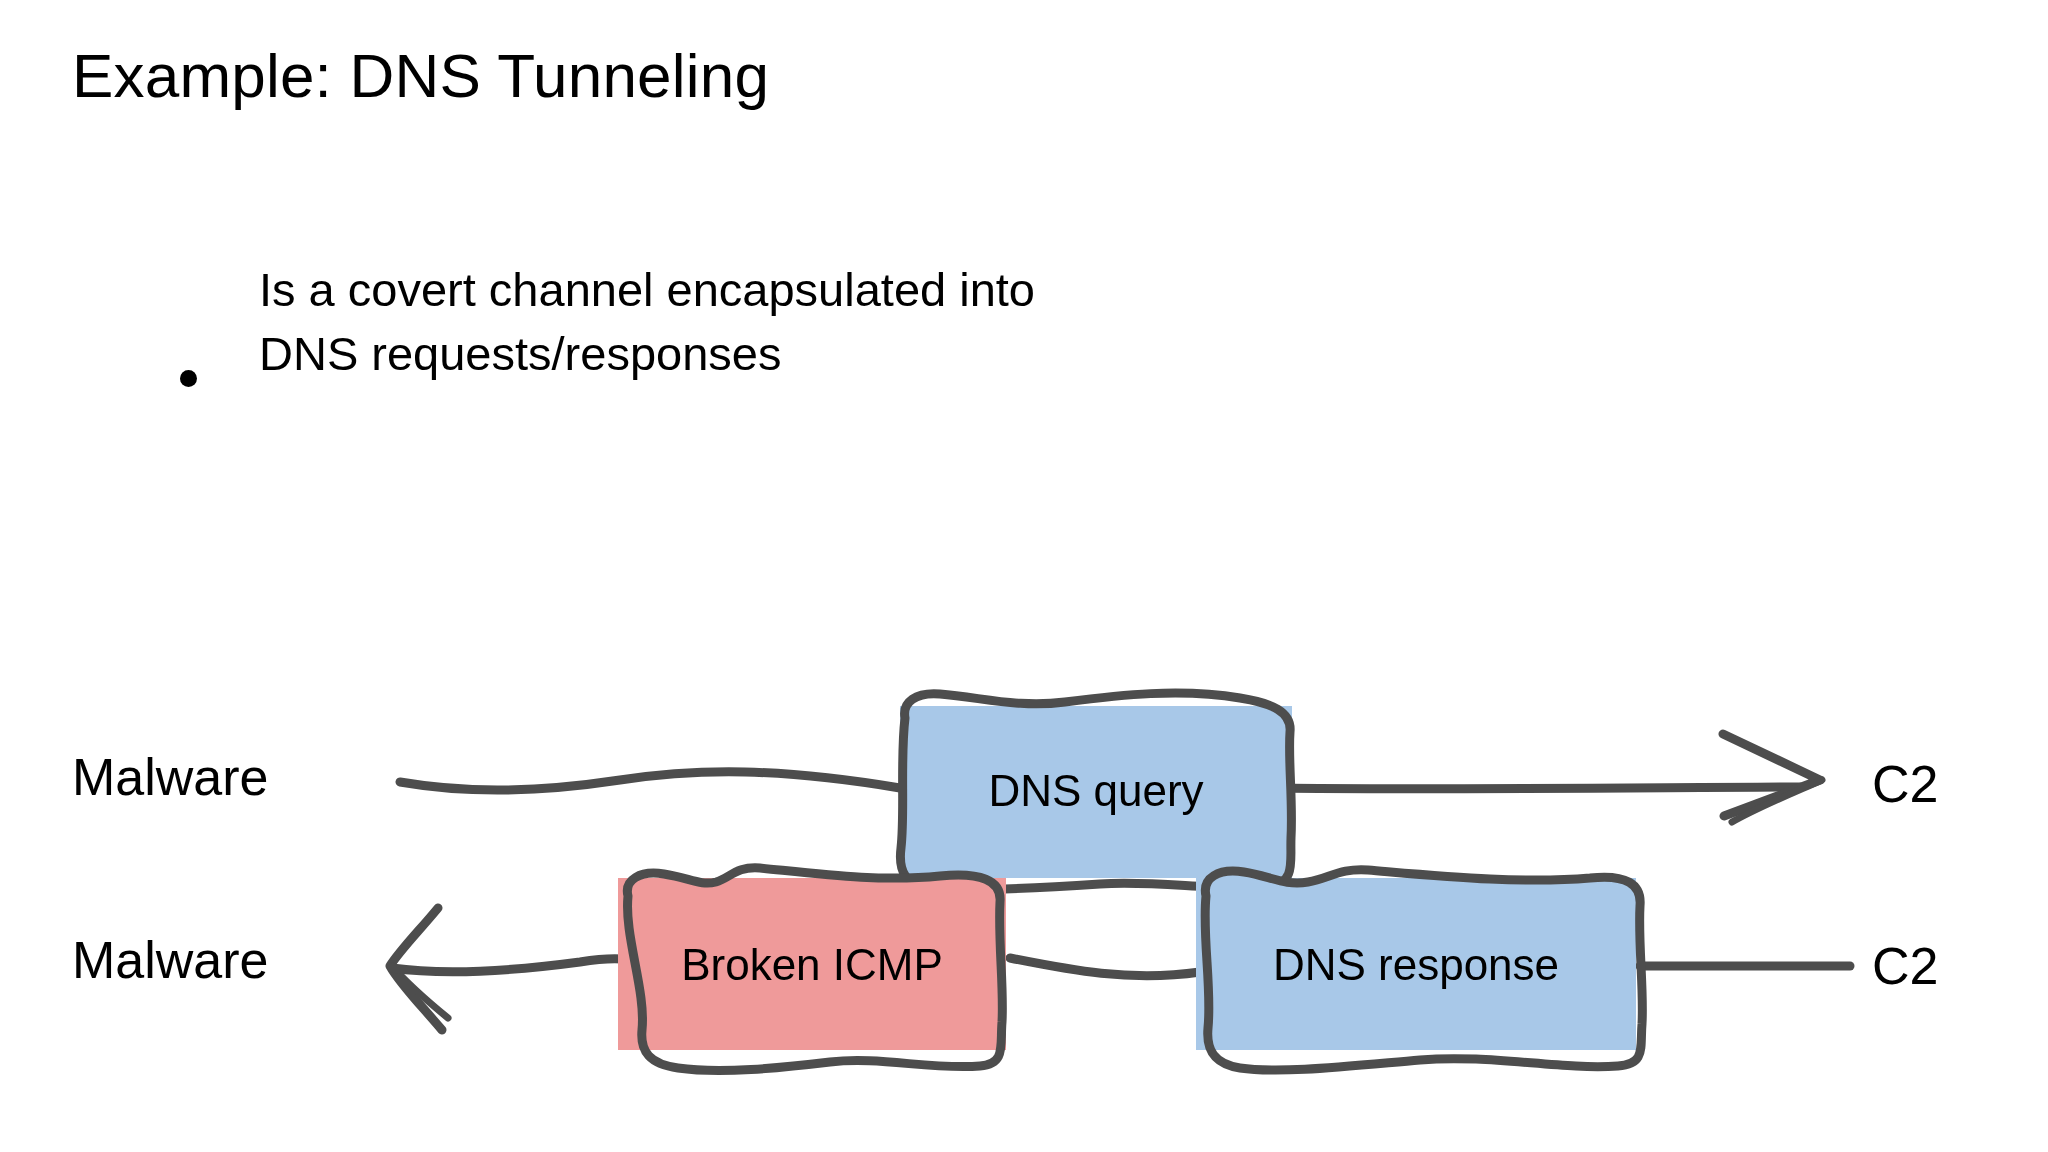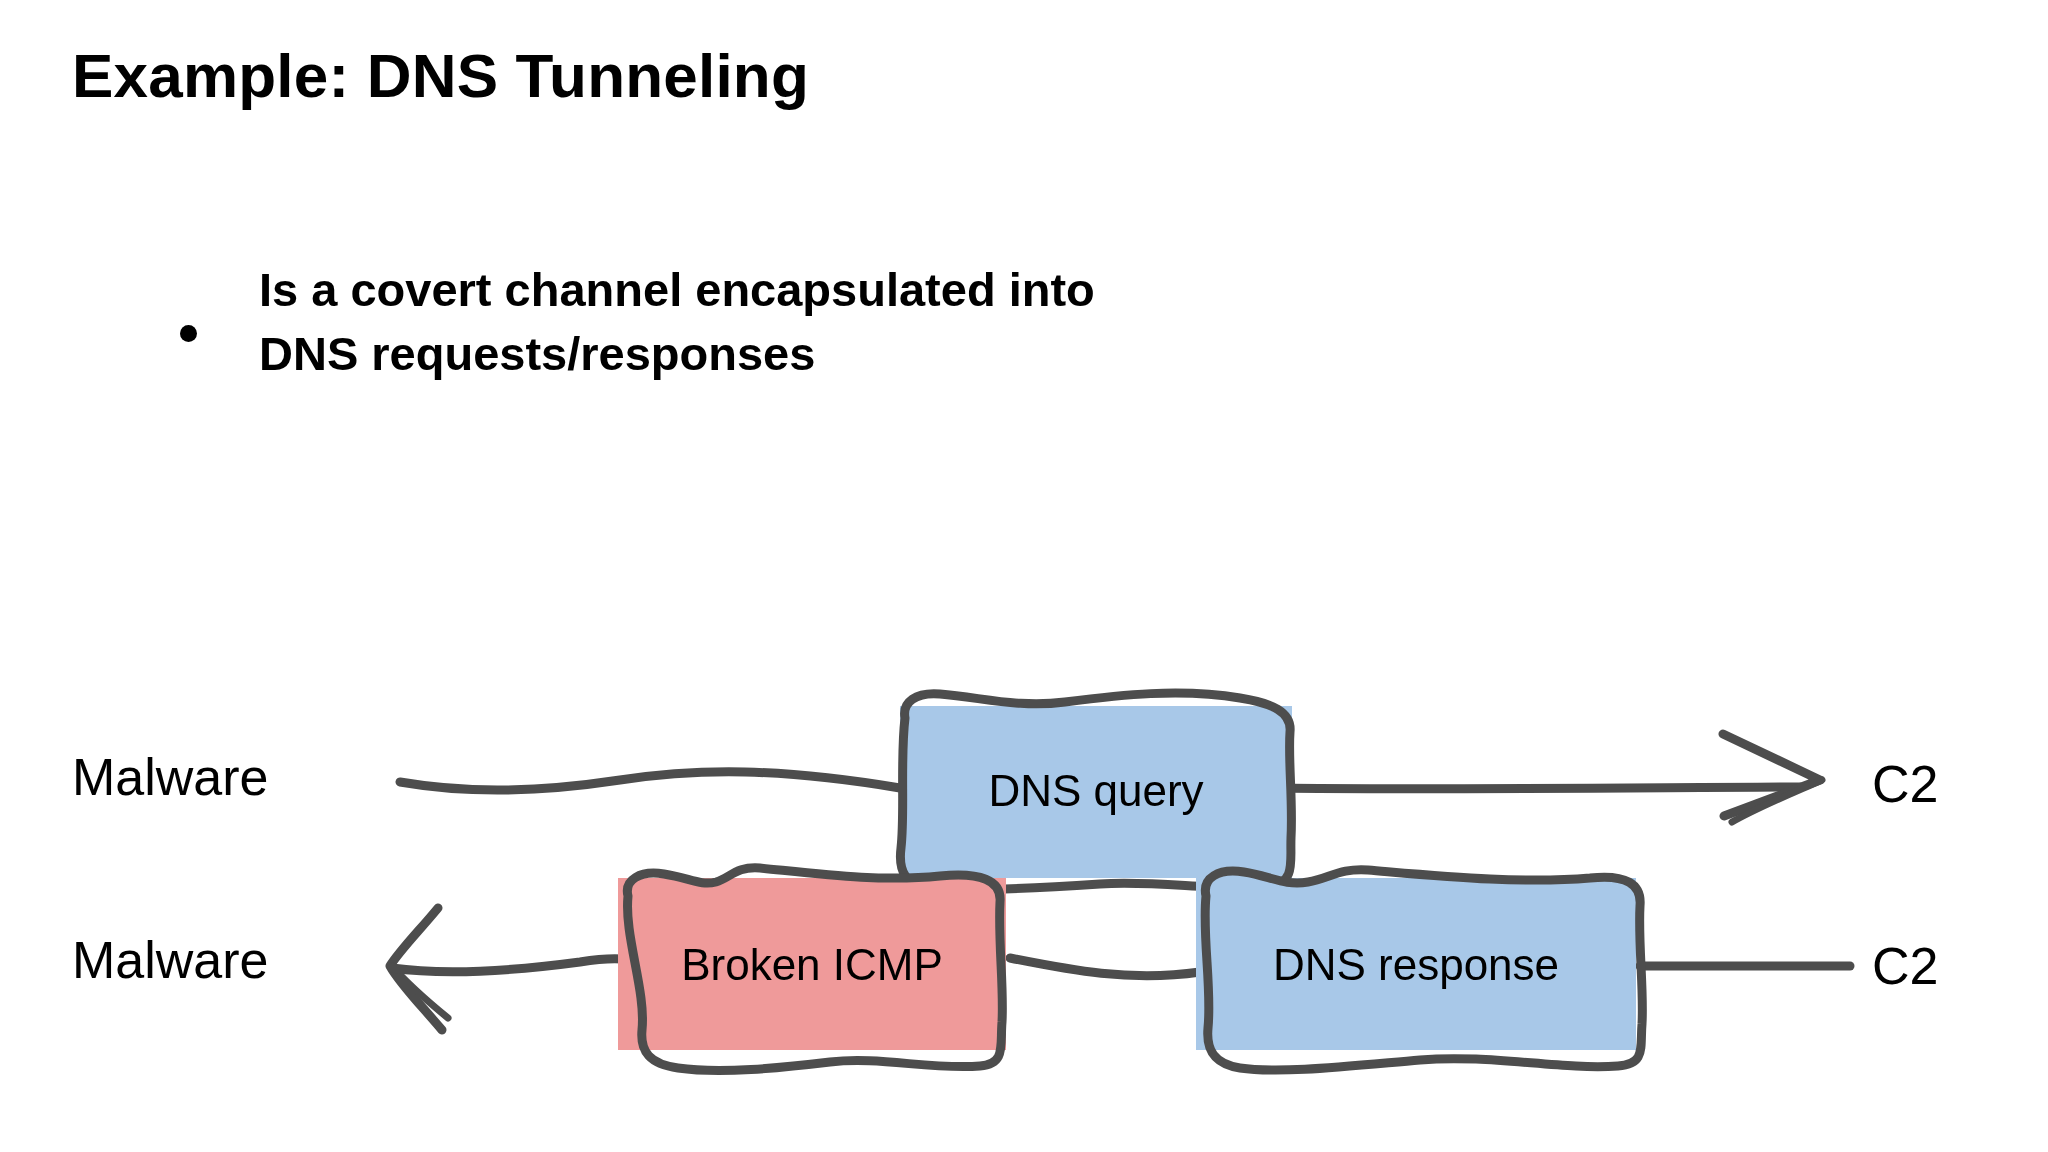--- a/index.html
+++ b/index.html
@@ -16,38 +16,37 @@
     color: #000000;
   }
 
   
   .slide-title {
     position: absolute;
     left: 72px;
     top: 40px;
     font-size: 62px;
     line-height: 1.15;
-    font-weight: 700;
+    font-weight: 400;
     color: #000000;
     letter-spacing: 0.2px;
     white-space: nowrap;
   }
 
   
   .bullet-list {
     position: absolute;
     left: 180px;
     top: 258px;
     width: 1300px;
   }
   .bullet-item {
     display: flex;
-    align-items: center;
+    align-items: flex-end;
     margin-bottom: 66px;
-    font-weight: bold;
   }
   .bullet-dot {
     flex: 0 0 auto;
     width: 17px;
     height: 17px;
     border-radius: 50%;
     background: #000000;
     margin-top: 22px;
     margin-right: 62px;
   }

